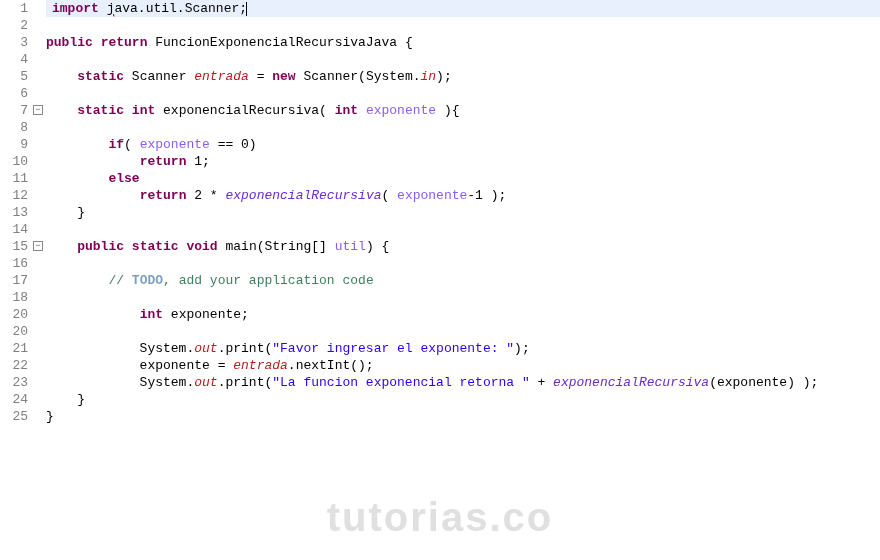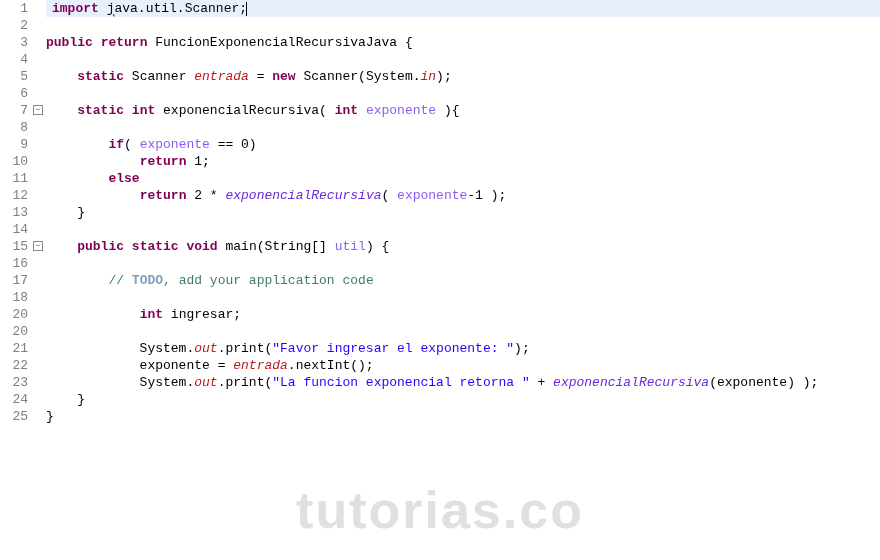--- a/index.html
+++ b/index.html
@@ -77,21 +77,21 @@
       background: #000;
       vertical-align: middle;
       margin-left: -1px;
     }
     .watermark {
       position: absolute;
       bottom: 20px;
       left: 50%;
       transform: translateX(-50%);
       font-family: Arial, sans-serif;
-      font-size: 52px;
+      font-size: 40px;
       font-weight: bold;
       color: #e0e0e0;
       letter-spacing: 2px;
       user-select: none;
       pointer-events: none;
     }
   </style>
 </head>
 <body>
 
@@ -139,21 +139,21 @@
       <div class="line"><span>        </span><span class="kw">if</span><span>( </span><span class="param">exponente</span><span> == 0)</span></div>
       <div class="line"><span>            </span><span class="kw">return</span><span> 1;</span></div>
       <div class="line"><span>        </span><span class="kw">else</span></div>
       <div class="line"><span>            </span><span class="kw">return</span><span> 2 * </span><span class="method-static">exponencialRecursiva</span><span>( </span><span class="param">exponente</span><span>-1 );</span></div>
       <div class="line"><span>    }</span></div>
       <div class="line"><span></span></div>
       <div class="line"><span>    </span><span class="kw">public</span><span> </span><span class="kw">static</span><span> </span><span class="kw">void</span><span> main(String[] </span><span class="param">util</span><span>) {</span></div>
       <div class="line"><span></span></div>
       <div class="line"><span>        </span><span class="com">// </span><span class="tag-comment">TODO</span><span class="com">, add your application code</span></div>
       <div class="line"><span></span></div>
-      <div class="line"><span>            </span><span class="kw">int</span><span> ingresar;</span></div>
+      <div class="line"><span>            </span><span class="kw">int</span><span> exponente;</span></div>
       <div class="line"><span></span></div>
       <div class="line"><span>            System.</span><span class="field-static">out</span><span>.print(</span><span class="str">"Favor ingresar el exponente: "</span><span>);</span></div>
       <div class="line"><span>            exponente = </span><span class="field-static">entrada</span><span>.nextInt();</span></div>
       <div class="line"><span>            System.</span><span class="field-static">out</span><span>.print(</span><span class="str">"La funcion exponencial retorna "</span><span> + </span><span class="method-static">exponencialRecursiva</span><span>(exponente) );</span></div>
       <div class="line"><span>    }</span></div>
       <div class="line"><span>}</span></div>
     </div>
 </div>
 
 <div class="watermark">tutorias.co</div>

